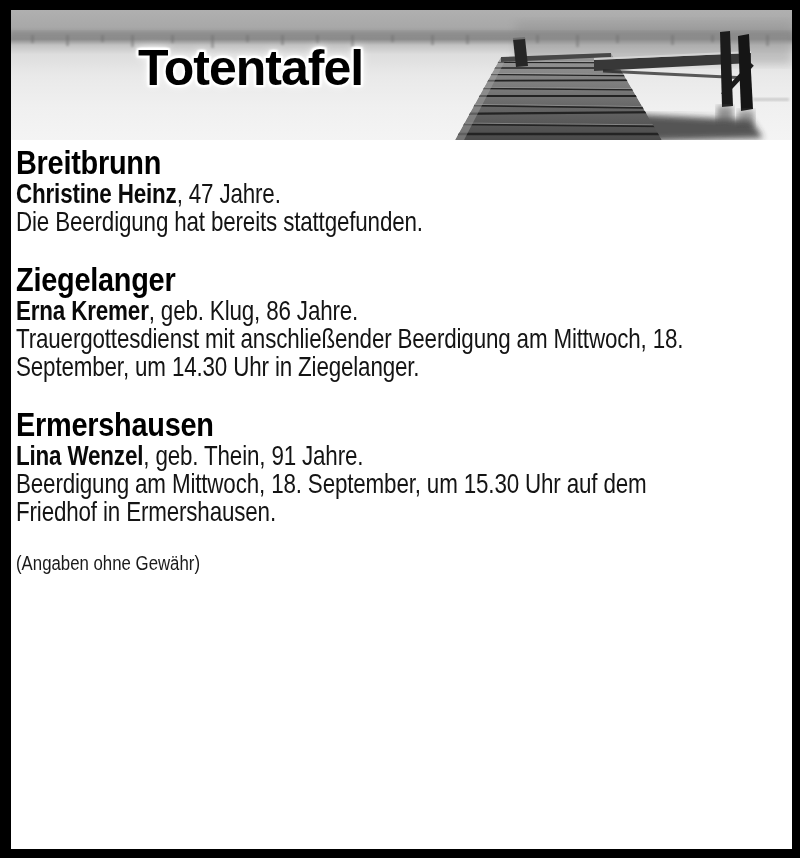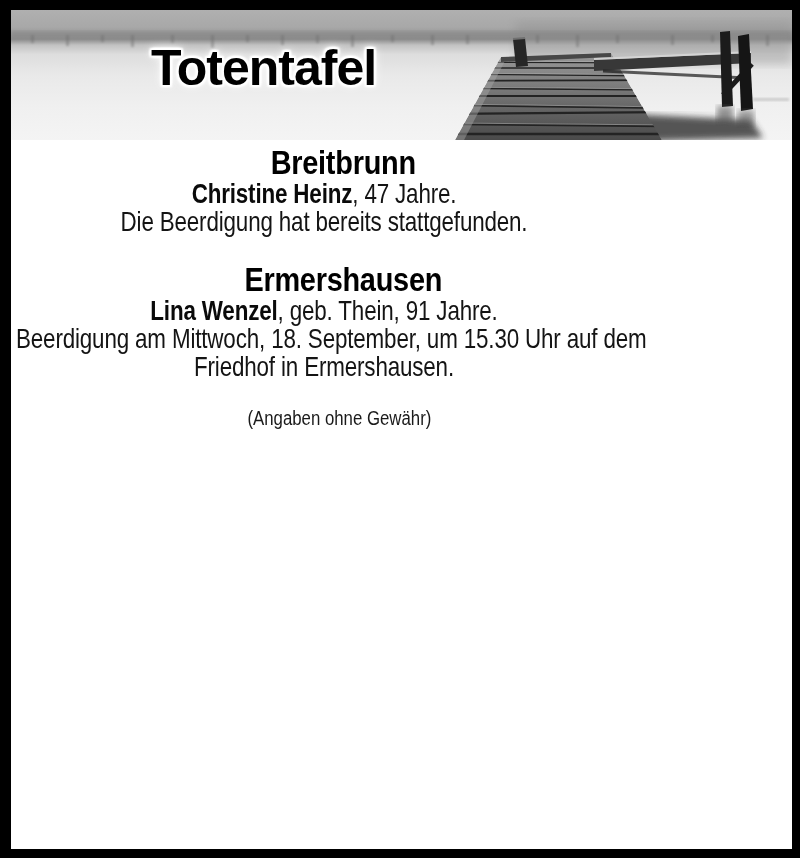--- a/index.html
+++ b/index.html
@@ -9,29 +9,29 @@
     box-sizing:border-box;
     border-style:solid; border-color:#000;
     border-width:10px 8px 9px 11px;
     background:#fff;
     font-family:"Liberation Sans", sans-serif;
     overflow:hidden;
   }
   .header { position:relative; height:130px; }
   .header svg { display:block; }
   .masthead-title {
-    position:absolute; left:140px; top:33px;
+    position:absolute; left:127px; top:33px;
     font-size:50px; font-weight:bold; color:#000;
     letter-spacing:-1px; line-height:50px; white-space:nowrap;
     text-shadow:
       -2px 0 2px #fff, 2px 0 2px #fff, 0 -2px 2px #fff, 0 2px 2px #fff,
       -2px -2px 2px #fff, 2px -2px 2px #fff, -2px 2px 2px #fff, 2px 2px 2px #fff,
       0 0 7px #fff, 0 0 12px #fff;
   }
-  .content { padding:4px 6px 0 5px;text-align:center; }
+  .content { padding:4px 6px 0 5px; }
   .entry { margin:0 0 25px 0; }
   .town {
     margin:0; font-size:34px; line-height:36px; font-weight:bold; color:#000;
     letter-spacing:-0.3px; white-space:nowrap;
     transform:scaleX(0.85); transform-origin:0 50%;
   }
   .bodyline {
     font-size:28px; line-height:28px; color:#141414;
     white-space:nowrap; letter-spacing:-0.2px;
     transform:scaleX(0.8); transform-origin:0 50%;
@@ -164,20 +164,26 @@
   </div>
 
   <div class="content">
 
     <section class="entry">
       <h2 class="town">Breitbrunn</h2>
       <div class="bodyline"><span class="name">Christine Heinz</span><span>, 47 Jahre.</span></div>
       <div class="bodyline">Die Beerdigung hat bereits stattgefunden.</div>
     </section>
 
+    <section class="entry">
+      <h2 class="town">Ziegelanger</h2>
+      <div class="bodyline"><span class="name">Erna Kremer</span><span>, geb. Klug, 86 Jahre.</span></div>
+      <div class="bodyline">Trauergottesdienst mit anschließender Beerdigung am Mittwoch, 18.</div>
+      <div class="bodyline">September, um 14.30 Uhr in Ziegelanger.</div>
+    </section>
 
 
 
     <section class="entry">
       <h2 class="town">Ermershausen</h2>
       <div class="bodyline"><span class="name">Lina Wenzel</span><span>, geb. Thein, 91 Jahre.</span></div>
       <div class="bodyline">Beerdigung am Mittwoch, 18. September, um 15.30 Uhr auf dem</div>
       <div class="bodyline">Friedhof in Ermershausen.</div>
     </section>
 

